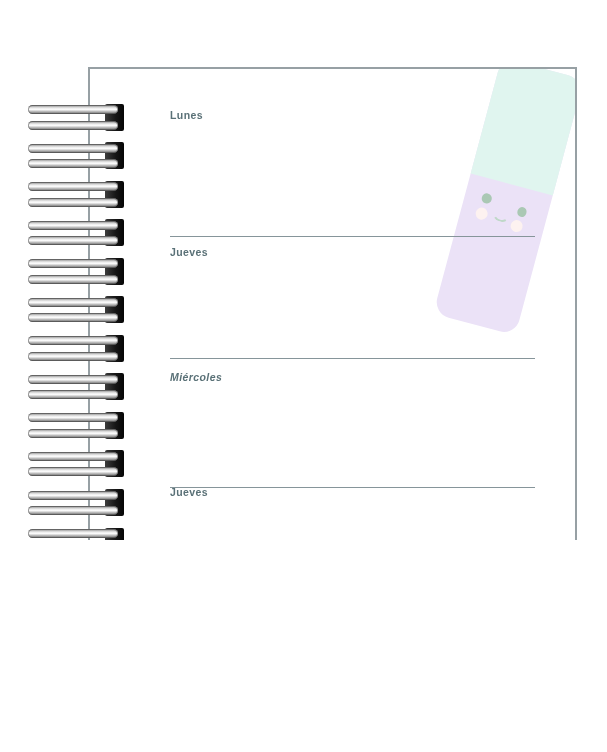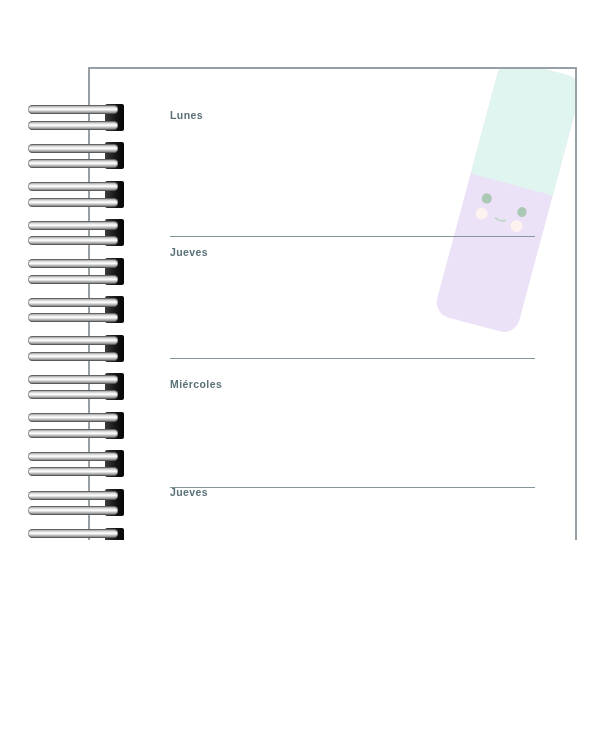--- a/index.html
+++ b/index.html
@@ -137,21 +137,21 @@
       <div class="cheek cheek-left"></div>
       <div class="cheek cheek-right"></div>
       <div class="smile"></div>
     </div>
 
     <div id="sections">
         <div class="day-label" style="top: 40px;">Lunes</div>
         <div class="day-line" style="top: 167px;"></div>
         <div class="day-label" style="top: 177px;">Jueves</div>
         <div class="day-line" style="top: 289px;"></div>
-        <div class="day-label" style="top: 309px;">Miércoles</div>
+        <div class="day-label" style="top: 302px; font-style: italic;">Miércoles</div>
         <div class="day-line" style="top: 418px;"></div>
         <div class="day-label" style="top: 417px;">Jueves</div>
       </div>
 
   </div>
 
   <div id="spiral">
       <div class="ring" style="top: 103.5px;">
         <div class="clamp"></div>
         <div class="wire wire-a"></div>

